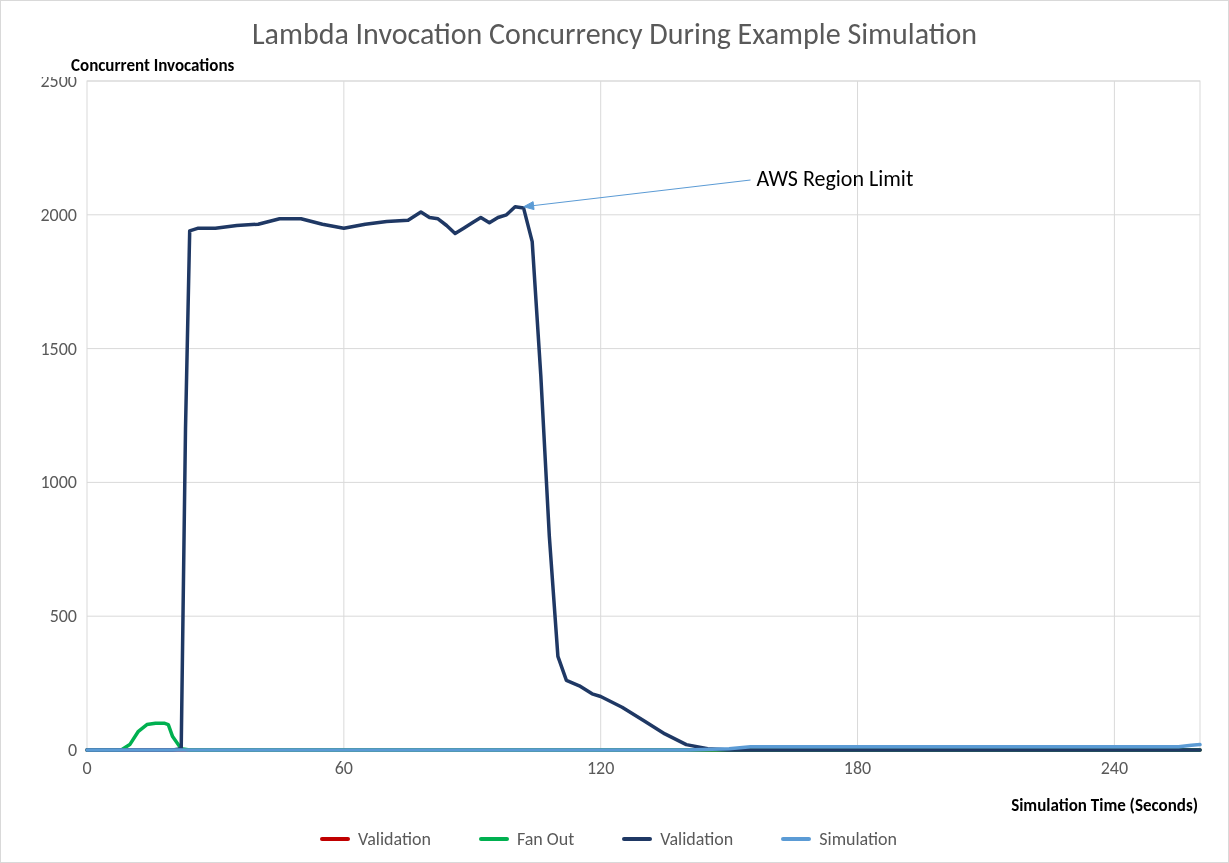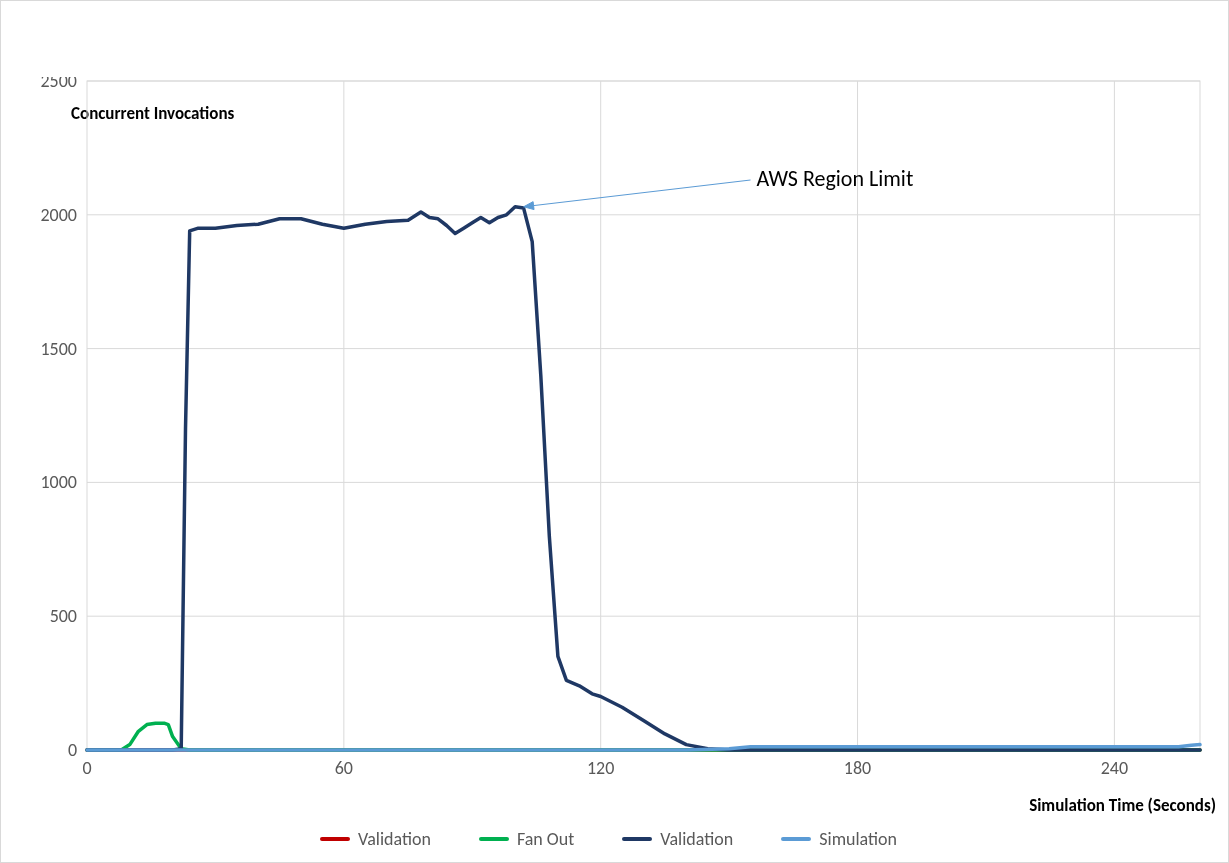--- a/index.html
+++ b/index.html
@@ -23,25 +23,24 @@
     margin-top: 4px;
     margin-bottom: 2px;
   }
   .yaxis-title {
     position: absolute;
     left: 70px;
     top: 54px;
     font-size: 17px;
     color: #000;
     font-weight: 600;
-    margin-top: 48px;
   }
   .xaxis-title {
     position: absolute;
-    right: 12px;
+    right: 30px;
     bottom: 46px;
     font-size: 17px;
     color: #000;
     font-weight: 600;
   }
   .plot-wrap {
     position: absolute;
     left: 24px;
     top: 76px;
     right: 22px;
@@ -94,20 +93,21 @@
   .swatch {
     width: 30px;
     height: 4px;
     border-radius: 2px;
   }
 </style>
 </head>
 <body>
 
 <div class="frame">
+  <div class="title">Lambda Invocation Concurrency During Example Simulation</div>
   <div class="yaxis-title">Concurrent Invocations</div>
 
   <div class="plot-wrap">
     <svg id="plot-svg" width="1181" height="703" viewBox="0 0 1181 703">
         <g class="grid">
           <line x1="318.84615384615387" y1="4" x2="318.84615384615387" y2="673"></line>
           <line x1="575.6923076923077" y1="4" x2="575.6923076923077" y2="673"></line>
           <line x1="832.5384615384615" y1="4" x2="832.5384615384615" y2="673"></line>
           <line x1="1089.3846153846155" y1="4" x2="1089.3846153846155" y2="673"></line>
           <line x1="62" y1="539.2" x2="1175" y2="539.2"></line>

